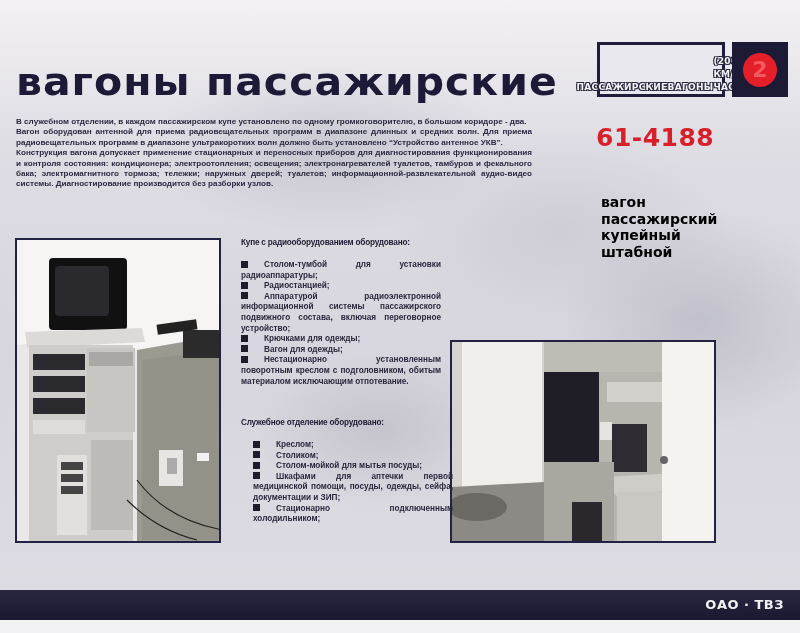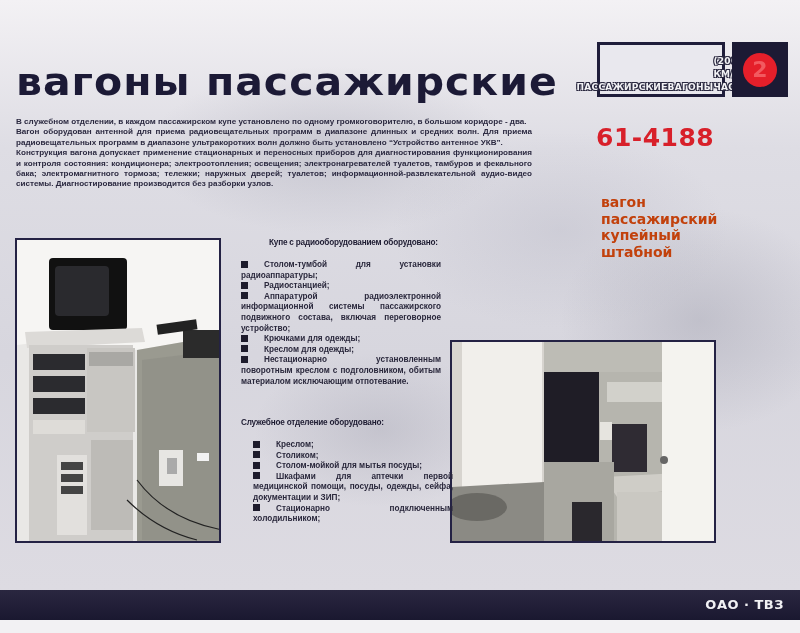--- a/index.html
+++ b/index.html
@@ -56,21 +56,21 @@
     }
     .intro p { margin: 0; }
     .model {
       position: absolute; left: 596px; top: 125px;
       font-family: "DejaVu Sans", sans-serif; font-weight: bold;
       color: #d8202a; font-size: 25px; line-height: 26px; letter-spacing: 0.5px;
     }
     .desc {
       position: absolute; left: 601px; top: 194px;
       font-family: "DejaVu Sans", sans-serif; font-weight: bold;
-      color: #c2410c; font-size: 14px; line-height: 16.5px;
+      color: #000000; font-size: 14px; line-height: 16.5px;
       text-align: left;
     }
     .photo {
       position: absolute; border: 2px solid #242244; overflow: hidden;
     }
     .photo-left { left: 15px; top: 238px; width: 206px; height: 305px; background: #d8d7d6; }
     .photo-right { left: 450px; top: 340px; width: 266px; height: 203px; background: #b9b8b2; }
     .list-heading {
       position: absolute; font-weight: bold; font-size: 8.2px; color: #1e1c32; letter-spacing: -0.2px;
     }
@@ -175,27 +175,27 @@
     <polygon points="152,135 245,130 245,145 165,155" fill="#cfcdc7"></polygon>
     <rect x="165" y="150" width="80" height="53" fill="#cac8c2"></rect>
     <rect x="92" y="120" width="70" height="83" fill="#a8a7a0"></rect>
     <rect x="120" y="160" width="30" height="43" fill="#2a282d"></rect>
     <rect x="243" y="0" width="23" height="203" fill="#f6f5f2"></rect>
     <rect x="210" y="0" width="56" height="203" fill="#f4f3ef"></rect>
     <circle cx="212" cy="118" r="4" fill="#666"></circle>
   </svg>
 </div>
 
-<div class="list-heading" style="left:241px; top:238px;margin-left:28px;">Купе с радиооборудованием оборудовано:</div>
+<div class="list-heading" style="left:241px; top:238px;">Купе с радиооборудованием оборудовано:</div>
 <ul class="list" style="left:241px; top:260px;">
   <li><span class="sq"></span><span>Столом-тумбой для установки радиоаппаратуры;</span></li>
   <li><span class="sq"></span><span>Радиостанцией;</span></li>
   <li><span class="sq"></span><span>Аппаратурой радиоэлектронной информационной системы пассажирского подвижного состава, включая переговорное устройство;</span></li>
   <li><span class="sq"></span><span>Крючками для одежды;</span></li>
-  <li><span class="sq"></span><span>Креслом для одежды;</span></li>
+  <li><span class="sq"></span><span>Вагон для одежды;</span></li>
   <li><span class="sq"></span><span>Нестационарно установленным поворотным креслом с подголовником, обитым материалом исключающим отпотевание.</span></li>
 </ul>
 
 <div class="list-heading" style="left:241px; top:418px;">Служебное отделение оборудовано:</div>
 <ul class="list" style="left:241px; top:440px;margin-left:12px;">
   <li><span class="sq"></span><span>Креслом;</span></li>
   <li><span class="sq"></span><span>Столиком;</span></li>
   <li><span class="sq"></span><span>Столом-мойкой для мытья посуды;</span></li>
   <li><span class="sq"></span><span>Шкафами для аптечки первой медицинской помощи, посуды, одежды, сейфа, документации и ЗИП;</span></li>
   <li><span class="sq"></span><span>Стационарно подключенным холодильником;</span></li>

